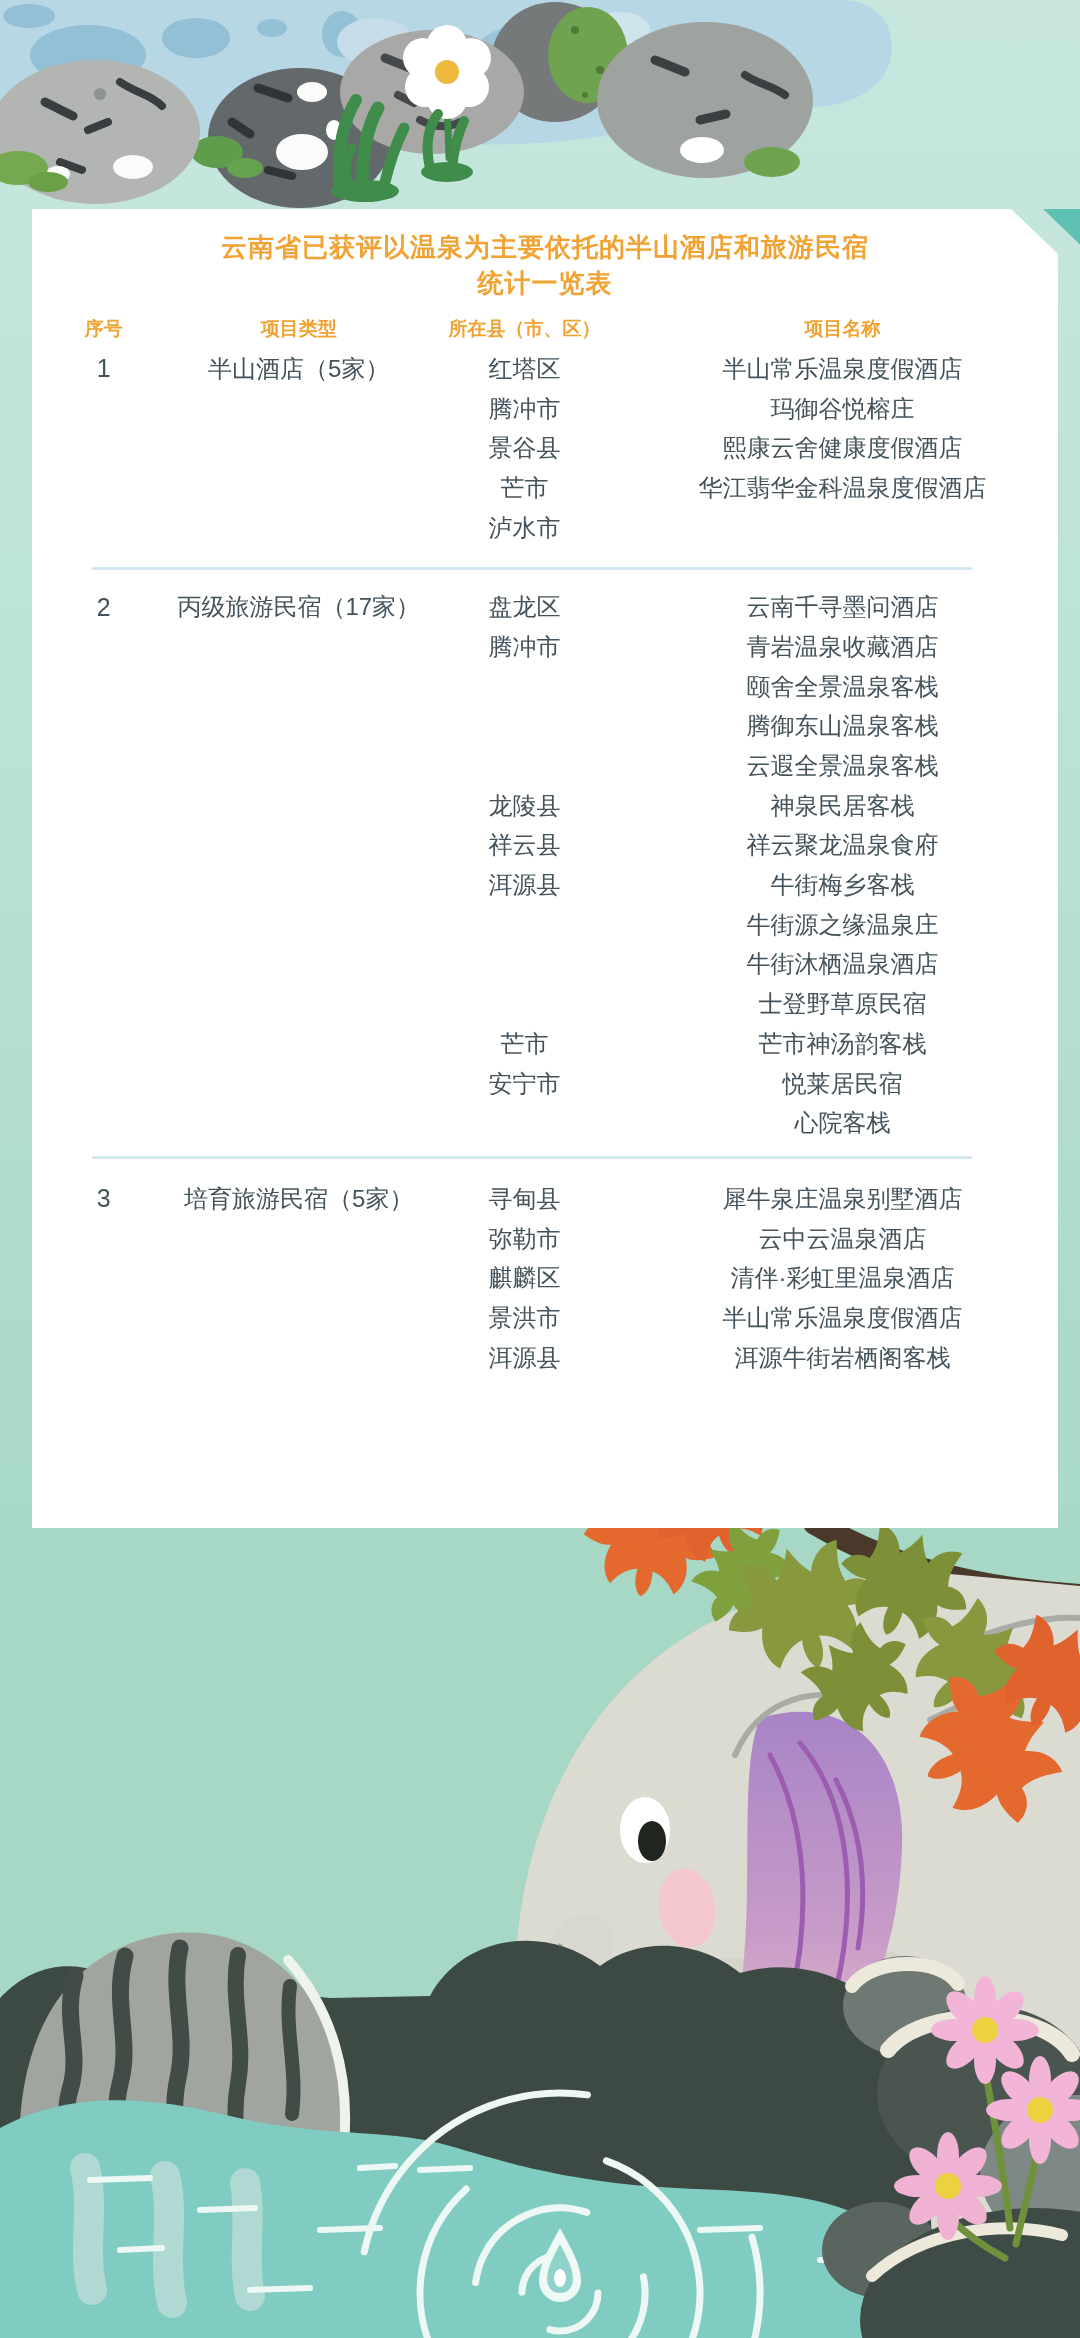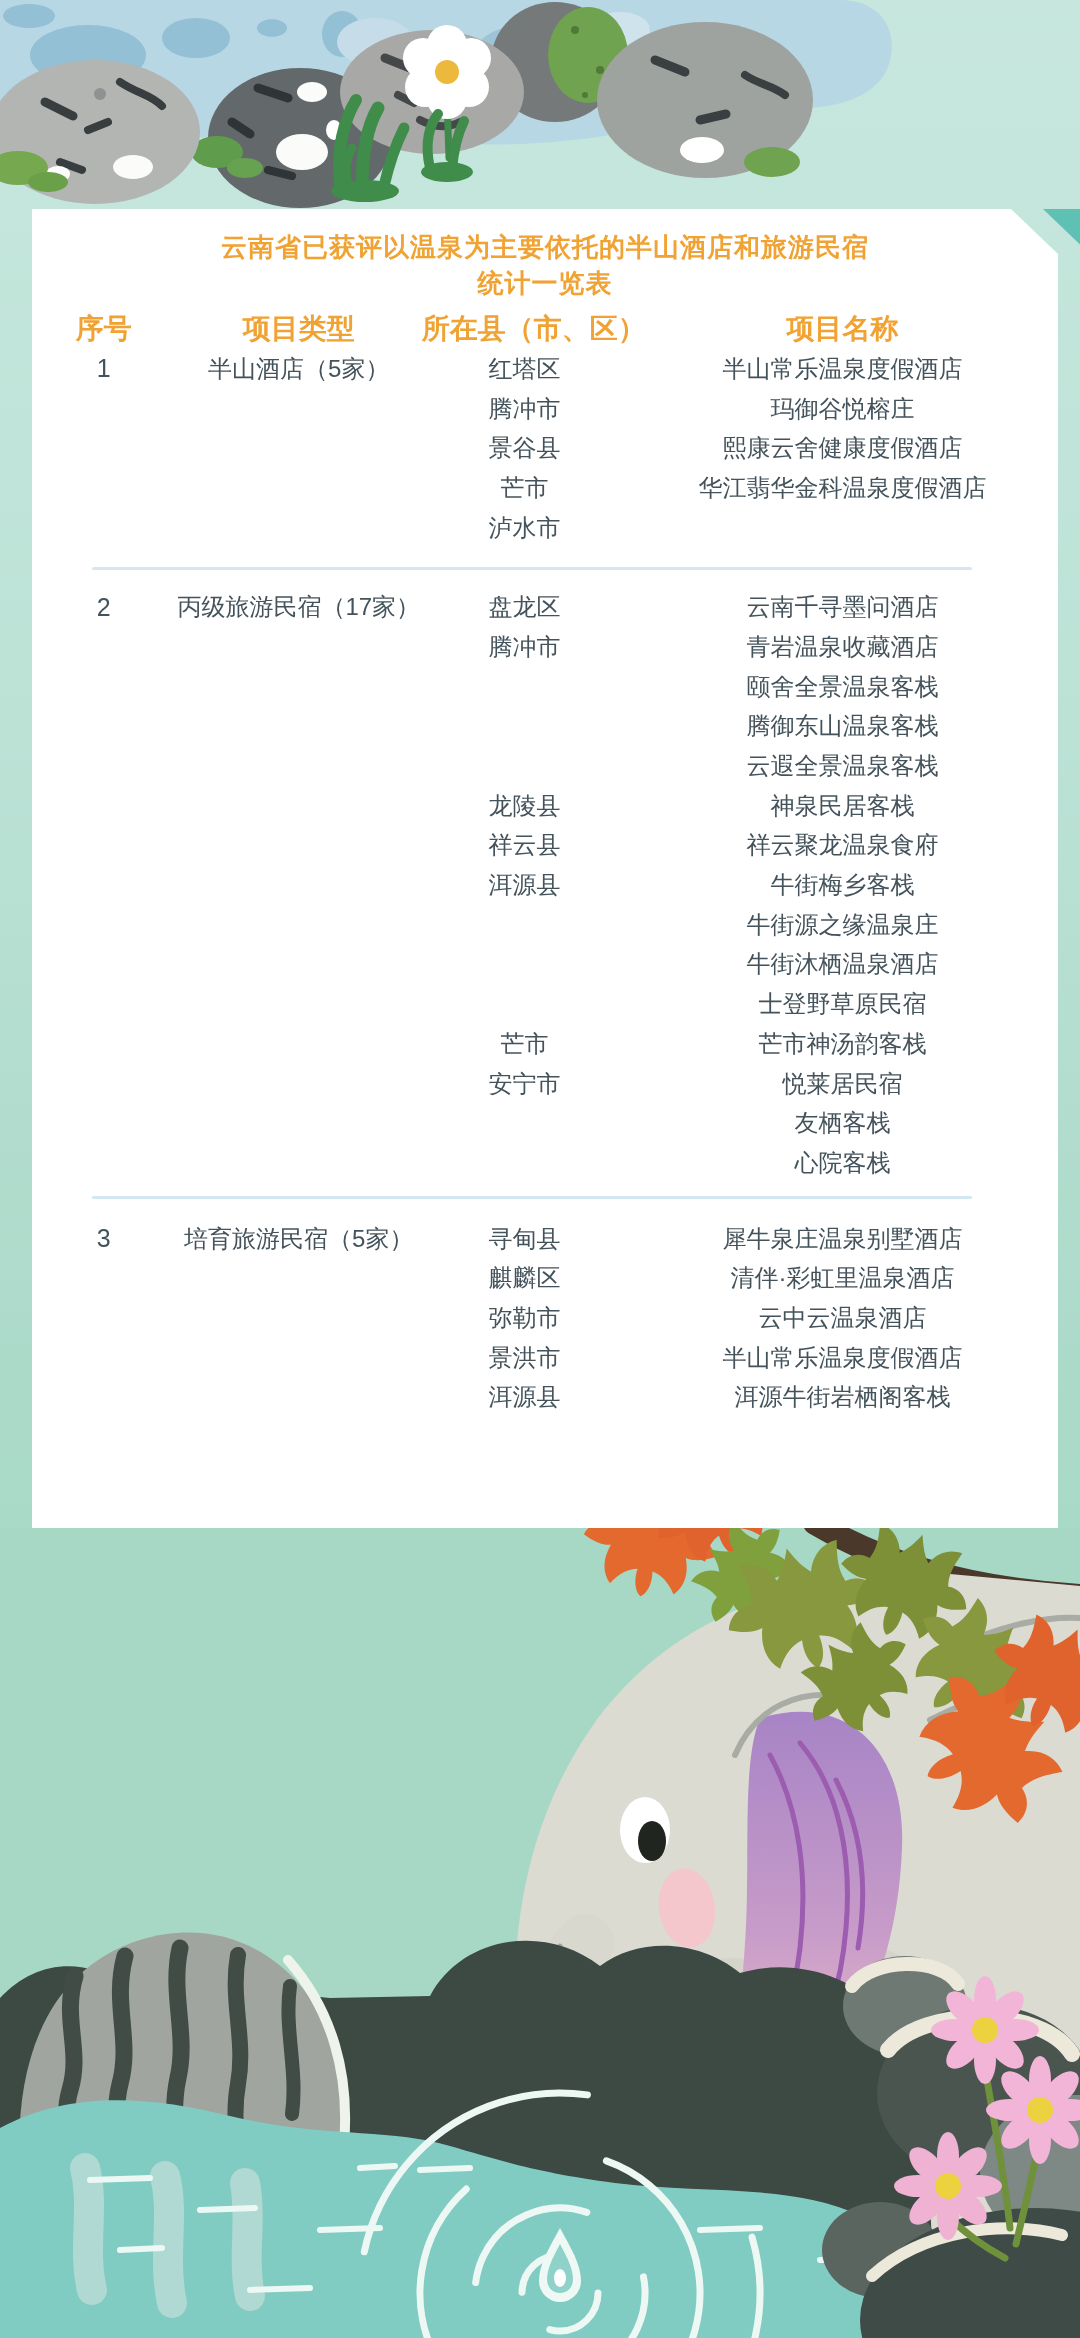--- a/index.html
+++ b/index.html
@@ -12,21 +12,21 @@
   
   #card{position:absolute;left:32px;top:209px;width:1026px;height:1319px;background:#ffffff;
         clip-path:polygon(0 0,979px 0,1026px 45px,1026px 1319px,0 1319px);}
   #fold{position:absolute;right:0;top:0;width:47px;height:45px;background:#5ec1b3;
         clip-path:polygon(0 0,100% 0,100% 100%);}
   #title{position:absolute;top:20px;left:0;width:100%;text-align:center;
          color:#f0a232;font-weight:bold;font-size:26px;line-height:36px;letter-spacing:1px;}
   #table{position:absolute;top:100px;left:0;width:100%;}
   .trow{display:grid;grid-template-columns:14% 24% 20% 42%;align-items:center;height:39.7px;}
   .trow>div{text-align:center;white-space:nowrap;}
-  .hrow{height:40px;font-weight:bold;color:#f0a232;font-size:28px;}
+  .hrow{height:40px;font-weight:bold;color:#f0a232;font-size:19px;}
   .brow{color:#44535b;font-size:24px;}
   .cell-no{font-size:25px;}
   .divider{height:3px;width:880px;margin-left:60px;background:#d3e7f3;border-radius:2px;}
   #div1{margin:20px 0 17px 60px;}
   #div2{margin:13px 0 20px 60px;}
 </style>
 </head>
 <body>
 
 <div id="page">
@@ -239,46 +239,40 @@
           <div class="trow brow">
             <div class="cell-no"></div>
             <div></div>
             <div>安宁市</div>
             <div>悦莱居民宿</div>
           </div>
           <div class="trow brow">
             <div class="cell-no"></div>
             <div></div>
             <div></div>
-            <div>友栖客栈</div>
-          </div>
-          <div class="trow brow">
-            <div class="cell-no"></div>
-            <div></div>
-            <div></div>
             <div>心院客栈</div>
           </div>
           <div class="divider" id="div2" style="margin: 13px 0px 20px 60px;"></div>
           <div class="trow brow">
             <div class="cell-no">3</div>
             <div>培育旅游民宿（5家）</div>
             <div>寻甸县</div>
             <div>犀牛泉庄温泉别墅酒店</div>
           </div>
           <div class="trow brow">
             <div class="cell-no"></div>
             <div></div>
+            <div>弥勒市</div>
+            <div>云中云温泉酒店</div>
+          </div>
+          <div class="trow brow">
+            <div class="cell-no"></div>
+            <div></div>
             <div>麒麟区</div>
             <div>清伴·彩虹里温泉酒店</div>
-          </div>
-          <div class="trow brow">
-            <div class="cell-no"></div>
-            <div></div>
-            <div>弥勒市</div>
-            <div>云中云温泉酒店</div>
           </div>
           <div class="trow brow">
             <div class="cell-no"></div>
             <div></div>
             <div>景洪市</div>
             <div>半山常乐温泉度假酒店</div>
           </div>
           <div class="trow brow">
             <div class="cell-no"></div>
             <div></div>

